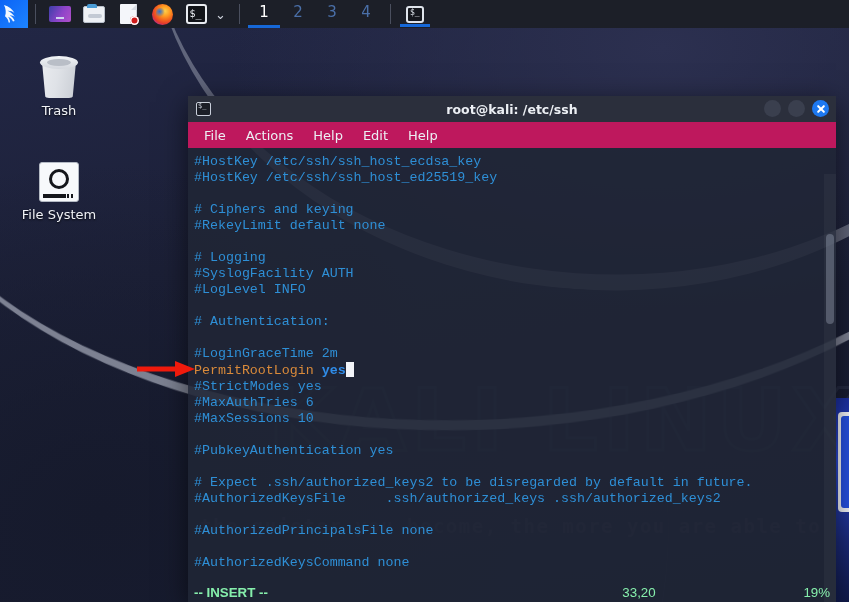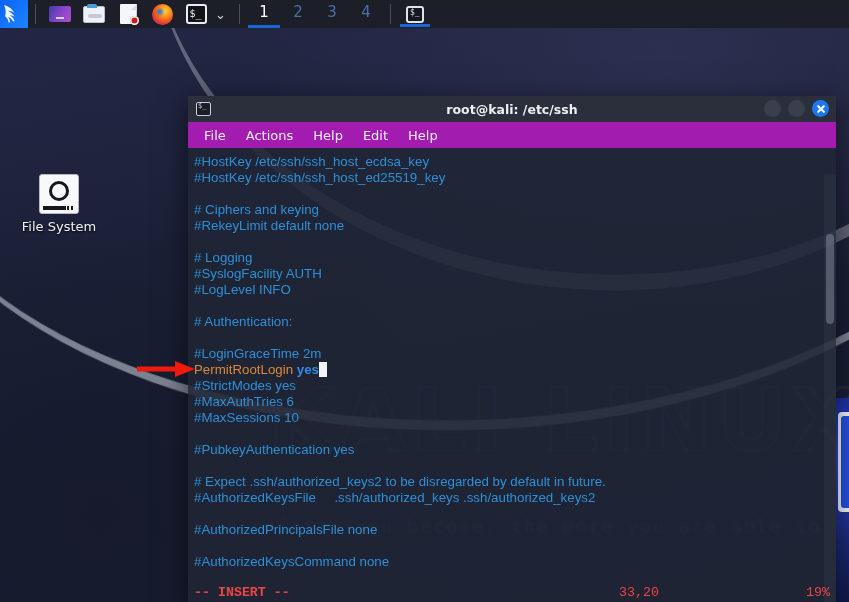--- a/index.html
+++ b/index.html
@@ -284,52 +284,52 @@
     background: #1d78f0; position: relative;
   }
   .wbtn.close:before, .wbtn.close:after {
     content:""; position:absolute; left:3.5px; top:7.5px; width:10px; height:2px;
     background:#fff; border-radius:1px;
   }
   .wbtn.close:before { transform: rotate(45deg); }
   .wbtn.close:after  { transform: rotate(-45deg); }
 
   #menubar {
-    height: 26px; background: #a21caf;
+    height: 26px; background: #be185d;
     display: flex; align-items: center; padding-left: 16px; gap: 20px;
   }
   .menu-item {
     font-family: "DejaVu Sans", sans-serif; font-size: 13px; color: #eceff4;
   }
 
   #term-body {
     position: relative;
     height: 454px;
     background: rgba(32,37,53,0.88);
     padding: 6px 0 0 6px;
     overflow: hidden;
   }
   #term-text {
-    font-family: Liberation Sans, sans-serif;
+    font-family: Liberation Mono, monospace;
     font-size: 13.3px; line-height: 16px;
     white-space: pre;
     color: #3aa3e3;
     position: relative; z-index: 2;
   }
   .c-comment { color: #2e8fd6; }
   .c-key { color: #d98a3a; text-align: right; }
   .c-val { color: #2f8ce8; font-weight: 700; }
   .cursor {
     display: inline-block; width: 8px; height: 15px; background: #f2f4f8;
     vertical-align: -3px;
   }
   #status-line {
     position: absolute; left: 6px; right: 6px; bottom: 1px;
-    font-family: Liberation Mono, monospace; font-size: 13.3px; line-height: 16px;
-    color: #ef4444; font-weight: 700; z-index: 3;
+    font-family: Liberation Sans, sans-serif; font-size: 13.3px; line-height: 16px;
+    color: #86efac; font-weight: 700; z-index: 3;
     display: flex;
   }
   #status-mode { width: 385px; }
   #status-pos { width: 120px; text-align: center; font-weight: 400; }
   #status-pct { flex: 1; text-align: right; font-weight: 400; }
   #term-scrollbar {
     position: absolute; right: 0; top: 26px; bottom: 0; width: 12px;
     background: rgba(255,255,255,0.04); z-index: 4;
   }
   #term-scroll-thumb {
@@ -351,22 +351,31 @@
   <div id="wallpaper">
     <div class="swoosh arc1"></div>
     <div class="swoosh arc2"></div>
     <div class="swoosh arc3"></div>
     <div class="swoosh arc4"></div>
     <div id="watermark">KALI LINUX</div>
     <div id="tagline">the quieter you become, the more you are able to hear</div>
     <div id="right-sliver"></div>
   </div>
 
-
-  <div class="desk-icon" style="left:2px; top:164px;">
+  <div class="desk-icon" style="left:2px; top:48px;">
+    <div class="glyph">
+      <div class="trash-can">
+        <div class="trash-body"></div>
+        <div class="trash-lid"></div>
+      </div>
+    </div>
+    <div>Trash</div>
+  </div>
+
+  <div class="desk-icon" style="left:2px; top:152px;">
     <div class="glyph">
       <div class="fs-icon">
         <div class="fs-box"></div>
         <div class="fs-circle"></div>
         <div class="fs-bar"></div>
         <div class="fs-dots"></div>
       </div>
     </div>
     <div>File System</div>
   </div>

